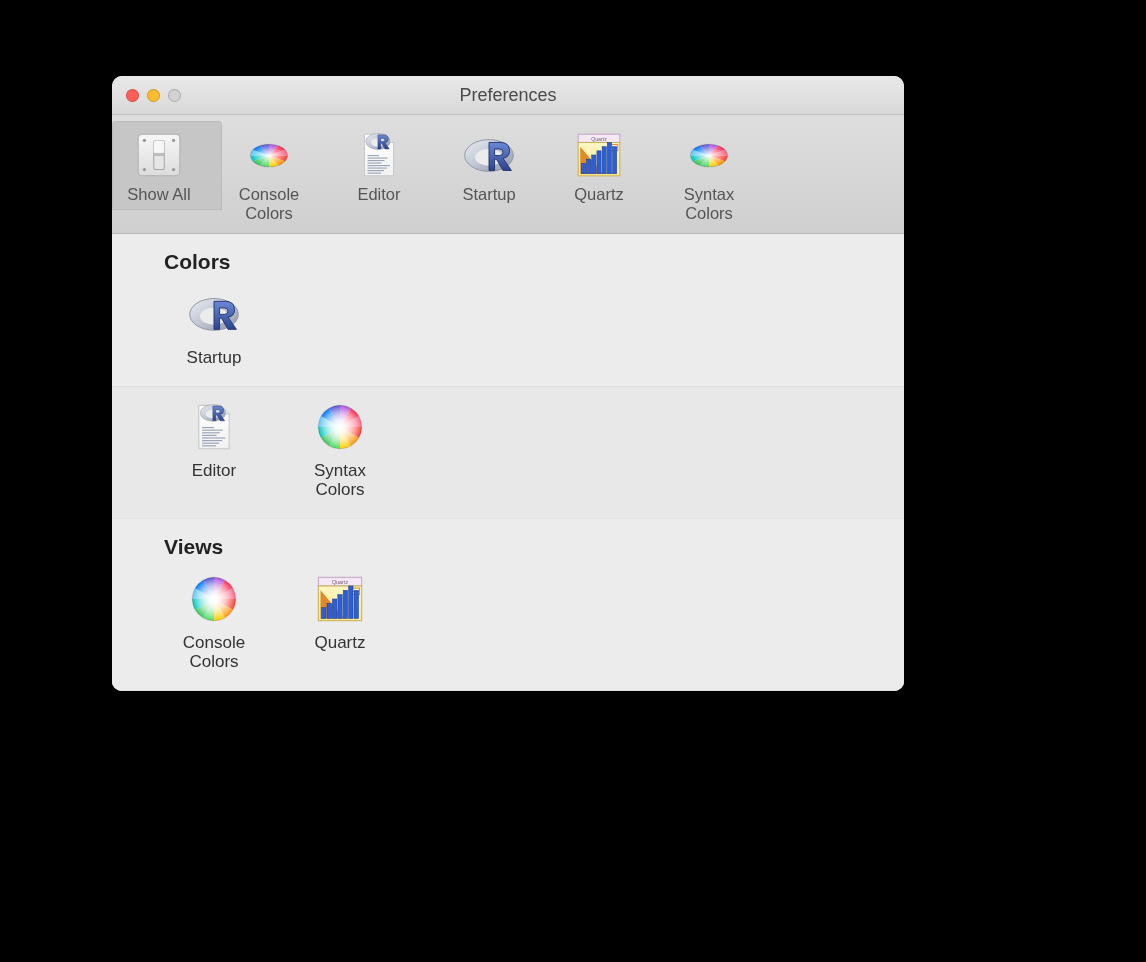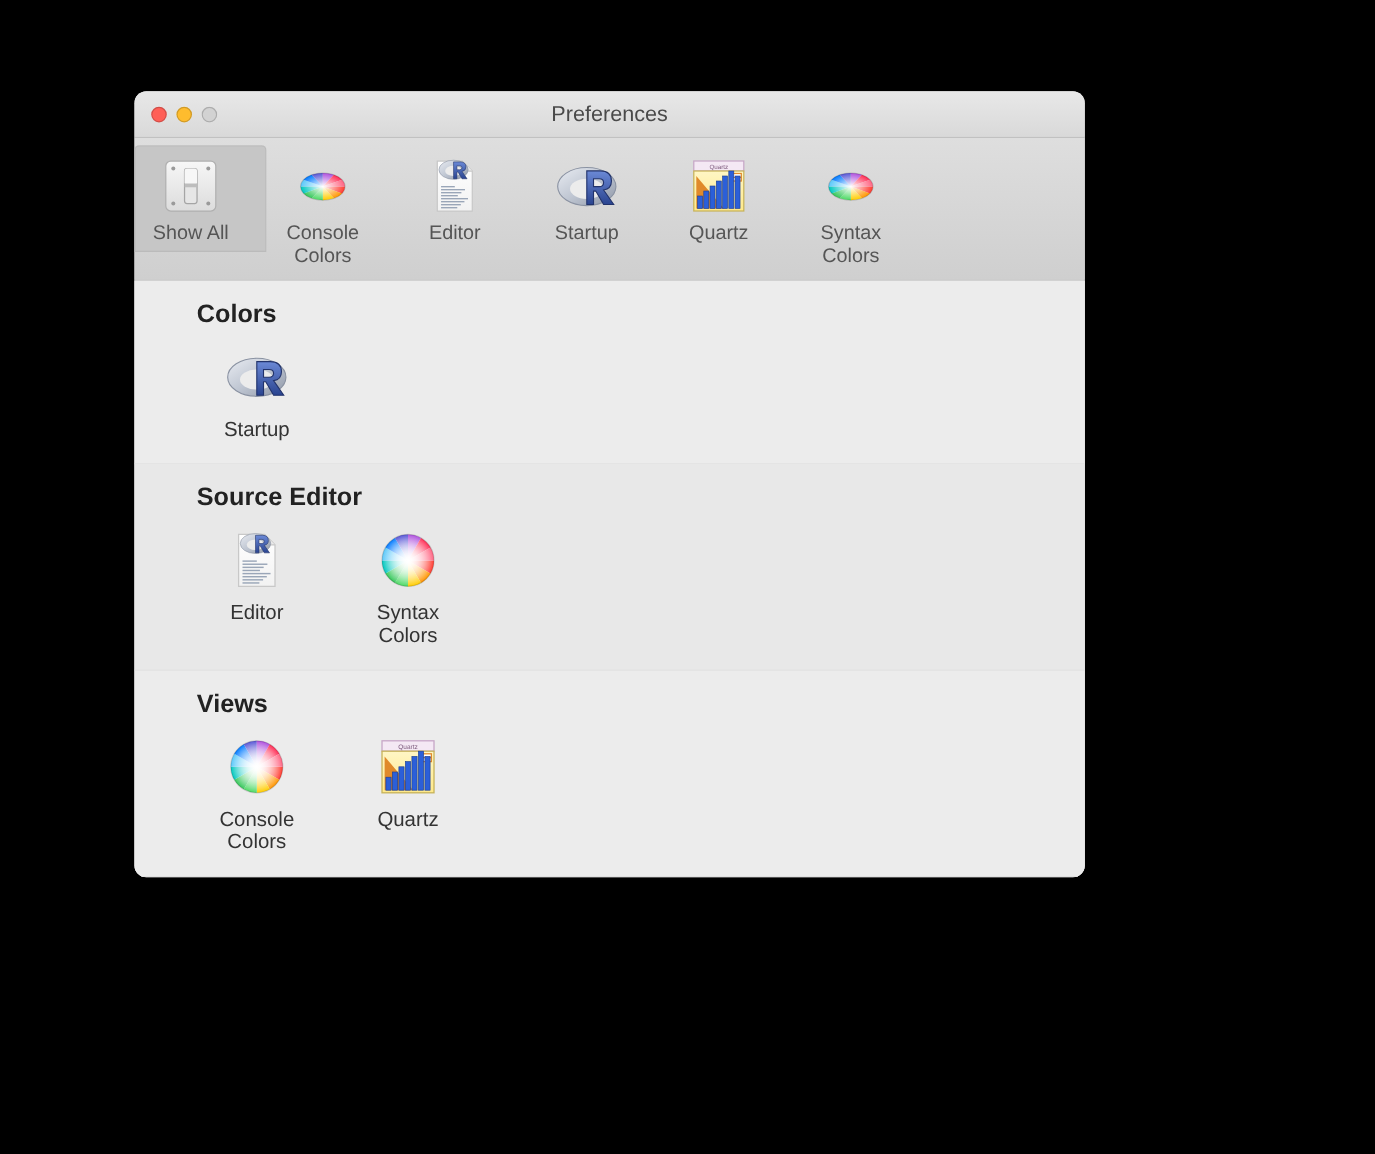--- a/index.html
+++ b/index.html
@@ -316,21 +316,20 @@
                M 4 -5 v7 h5 q4 0 4 -3.5 q0 -3.5 -4 -3.5 z" fill="url(#gRblue)" stroke="#22336b" stroke-width="1"></path>
     </g>
                 </g>
     </svg>
             </div>
         <div class="pref-label">Startup</div>
       </div>
         </div>
       </div>
       <div class="section">
-    <div class="section-title">Source Editor</div>
     <div class="section-items">
       <div class="pref-item">
         <div class="pref-icon-wrap">
               <svg width="52" height="52" viewBox="0 0 48 48">
       <path d="M10 4 h20 l8 8 v32 a0 0 0 0 1 0 0 h-28 z" fill="url(#gDoc)" stroke="#c8c8c8"></path>
       <path d="M30 4 v8 h8" fill="#eaeaea" stroke="#c8c8c8"></path>
       <rect x="13" y="24" width="11" height="1.1" fill="#9aa6b8"></rect>
                 <rect x="13" y="26.4" width="19.14" height="1.1" fill="#9aa6b8"></rect>
                 <rect x="13" y="28.8" width="16.28" height="1.1" fill="#9aa6b8"></rect>
                 <rect x="13" y="31.2" width="13.42" height="1.1" fill="#9aa6b8"></rect>

